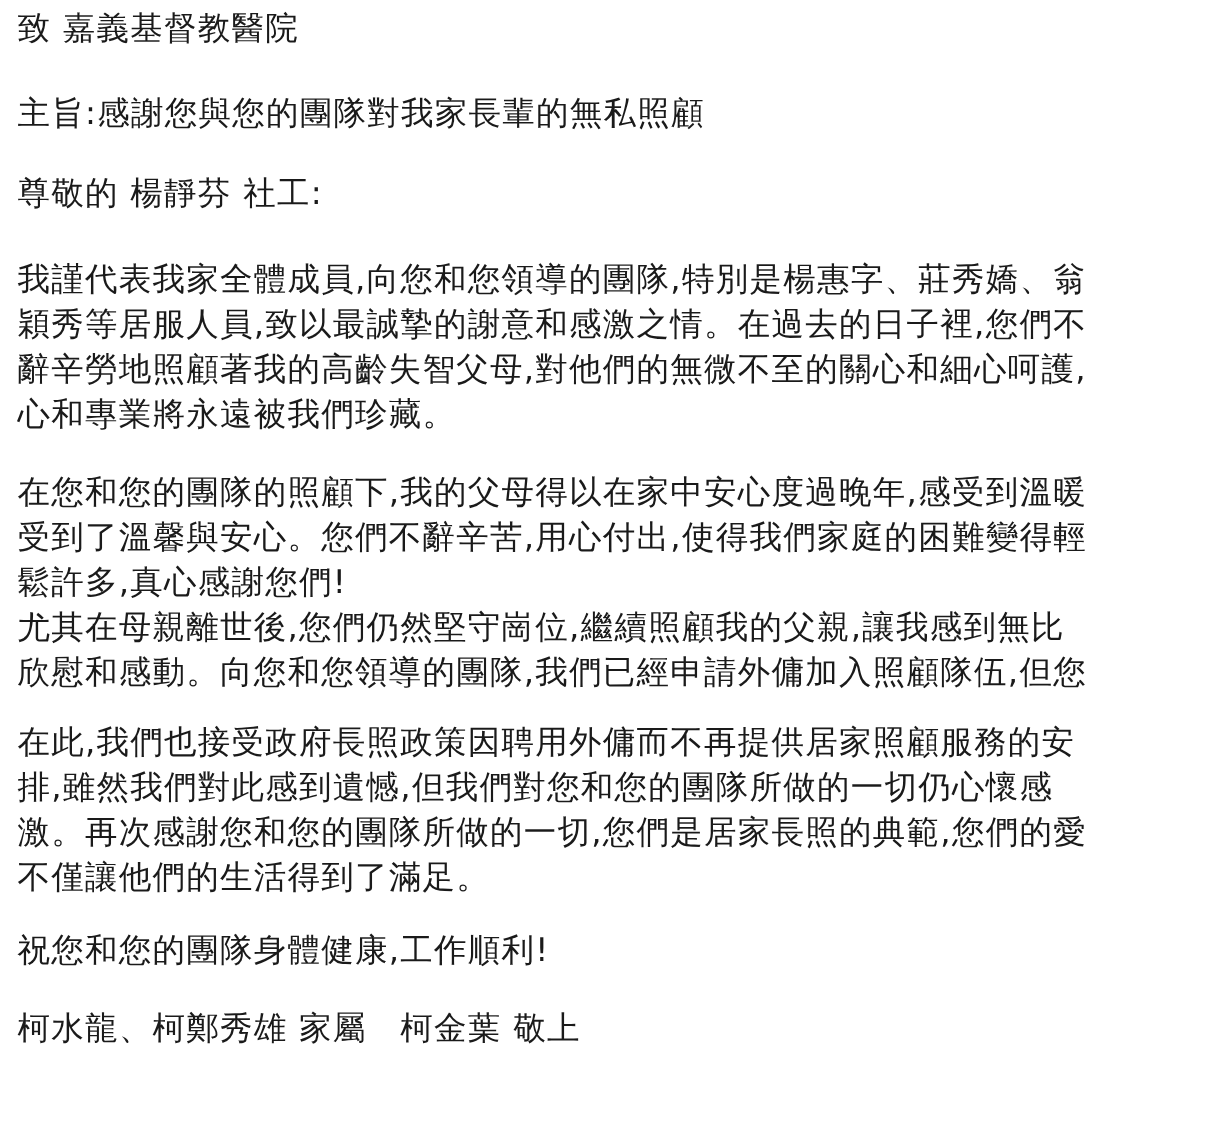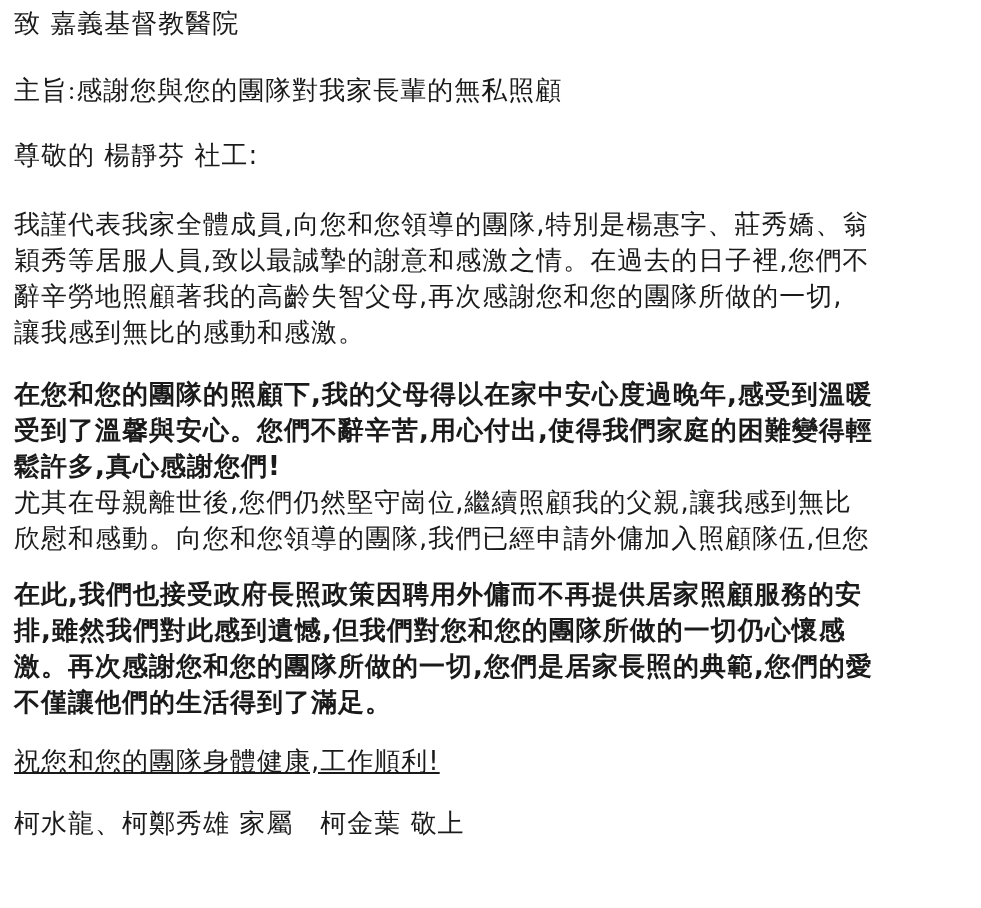--- a/index.html
+++ b/index.html
@@ -23,45 +23,45 @@
     letter-spacing: 1px;
   }
   .line {
     line-height: 38px;
     white-space: nowrap;
   }
   .para .line {
     line-height: 36px;
   }
   .recipient   { margin-top: 0; }
-  .subject     { margin-top: 30px; font-family: Liberation Serif, serif; }
+  .subject     { margin-top: 30px; }
   .salutation  { margin-top: 26px; }
   .para-1      { margin-top: 32px; }
-  .para-2      { margin-top: 26px; font-weight: bold; }
+  .para-2      { margin-top: 26px; }
   .para-3      { margin-top: 0; }
-  .para-4      { margin-top: 20px; font-weight: bold; }
-  .closing     { margin-top: 22px; text-decoration: underline; }
+  .para-4      { margin-top: 20px; }
+  .closing     { margin-top: 22px; }
   .signature   { margin-top: 24px; }
 </style>
 </head>
 <body>
 
 <div class="letter">
 
   <div class="line recipient">致 嘉義基督教醫院</div>
 
   <div class="line subject">主旨:感謝您與您的團隊對我家長輩的無私照顧</div>
 
   <div class="line salutation">尊敬的 楊靜芬 社工:</div>
 
   <div class="para para-1">
     <div class="line">我謹代表我家全體成員,向您和您領導的團隊,特別是楊惠字、莊秀嬌、翁</div>
     <div class="line">穎秀等居服人員,致以最誠摯的謝意和感激之情。在過去的日子裡,您們不</div>
-    <div class="line">辭辛勞地照顧著我的高齡失智父母,再次感謝您和您的團隊所做的一切,</div>
-    <div class="line">讓我感到無比的感動和感激。</div>
+    <div class="line">辭辛勞地照顧著我的高齡失智父母,對他們的無微不至的關心和細心呵護,</div>
+    <div class="line">心和專業將永遠被我們珍藏。</div>
   </div>
 
   <div class="para para-2">
     <div class="line">在您和您的團隊的照顧下,我的父母得以在家中安心度過晚年,感受到溫暖</div>
     <div class="line">受到了溫馨與安心。您們不辭辛苦,用心付出,使得我們家庭的困難變得輕</div>
     <div class="line">鬆許多,真心感謝您們!</div>
   </div>
 
   <div class="para para-3">
     <div class="line">尤其在母親離世後,您們仍然堅守崗位,繼續照顧我的父親,讓我感到無比</div>

